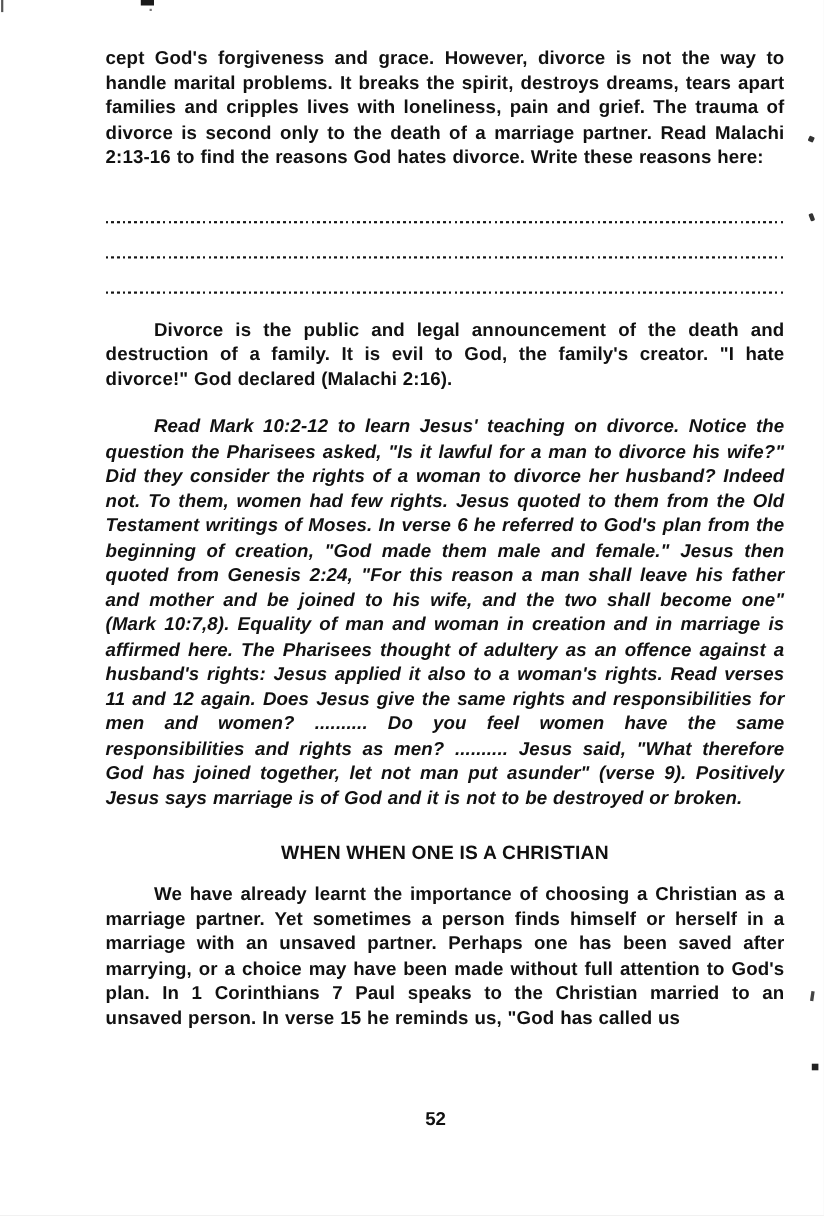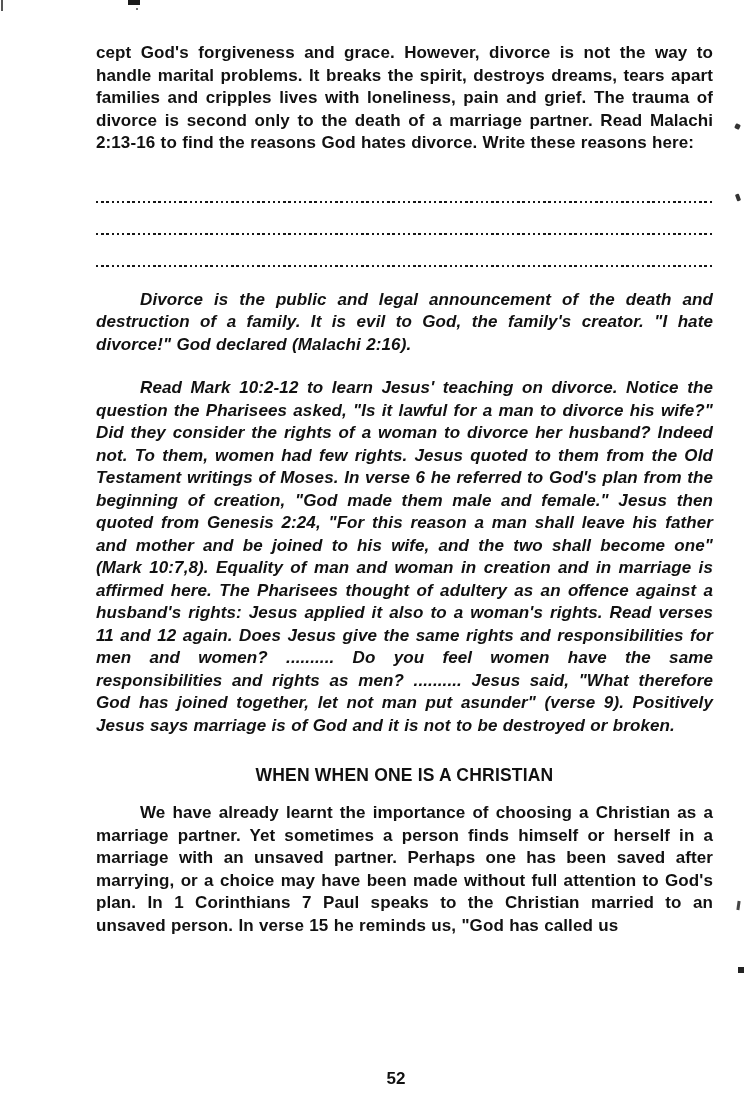--- a/index.html
+++ b/index.html
@@ -42,35 +42,35 @@
     margin-bottom: 30px;
     background: repeating-linear-gradient(
       to right,
       #161616 0px, #161616 2.4px,
       transparent 2.4px, transparent 5.2px
     );
   }
   .answer-line:last-child {
     margin-bottom: 0;
   }
-  .para-divorce { margin-top: 22px; font-style: italic; }
+  .para-divorce { margin-top: 22px; }
   .para-mark    { margin-top: 21px; font-style: italic; }
   .heading {
     margin: 28px 0 0 0;
     font-size: 17.5px;
     font-weight: bold;
     text-align: center;
     letter-spacing: 0.2px;
   }
   .para-one-christian { margin-top: 16px; }
   .page-number {
     position: absolute;
     left: 96px;
     width: 600px;
-    top: 1069px;
+    top: 1008px;
     text-align: center;
     font-size: 17px;
     font-weight: bold;
   }
   
   .artifact {
     position: absolute;
     background: #1a1a1a;
   }
   .a-top      { left: 128px; top: 0;     width: 12px; height: 5px; }

